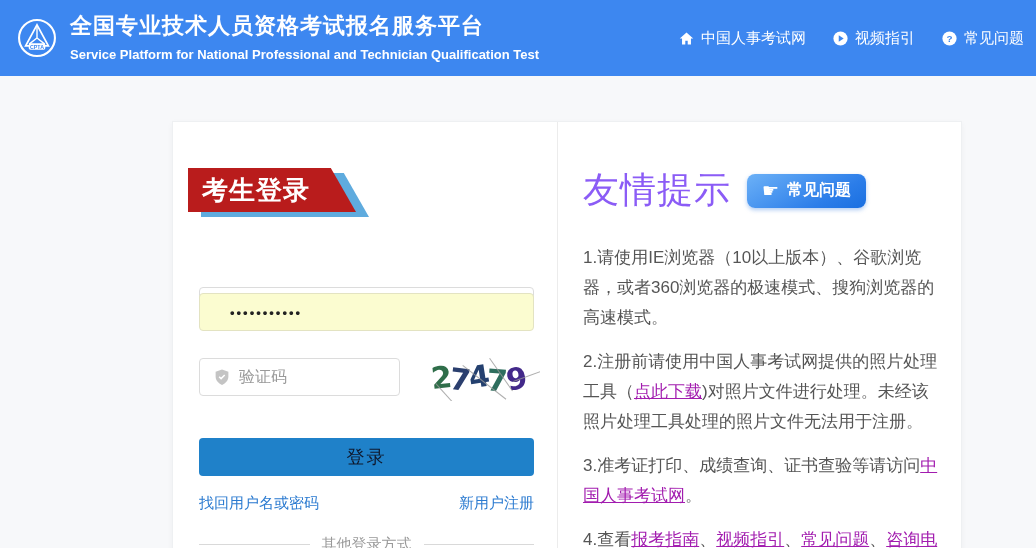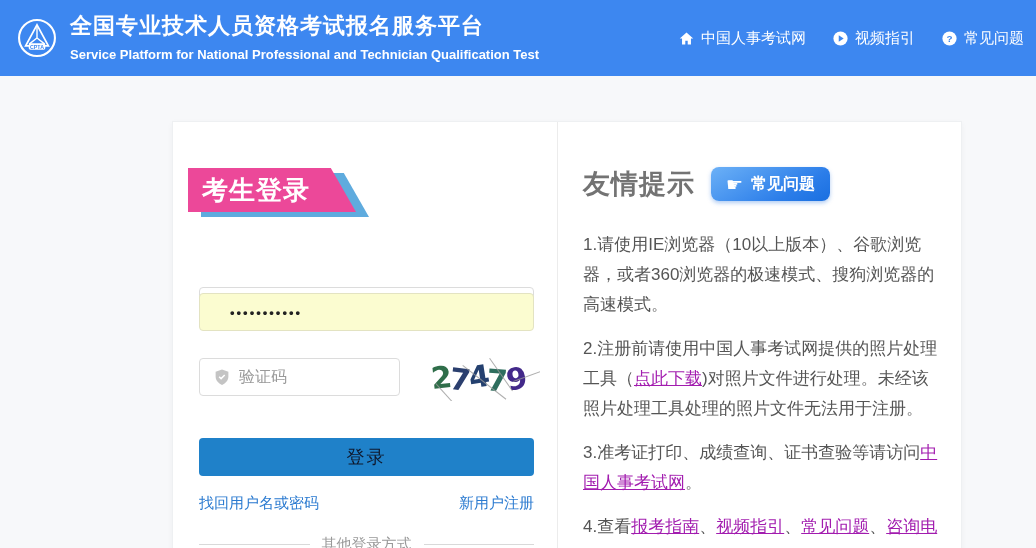--- a/index.html
+++ b/index.html
@@ -30,21 +30,21 @@
   .v-divider { width:1px; background:#ececec; height:100%; }
   .tips-col { flex:1; padding:44px 22px 0 25px; }
   
   .banner { position:absolute; top:46px; left:15px; width:200px; height:50px; }
   .banner-back {
     position:absolute; left:13px; top:5px; width:168px; height:44px;
     background:#5fabde; clip-path:polygon(0 0,85% 0,100% 100%,0 100%);
   }
   .banner-front {
     position:absolute; left:0; top:0; width:168px; height:44px;
-    background:#ec4899; clip-path:polygon(0 0,85% 0,100% 100%,0 100%);
+    background:#b91c1c; clip-path:polygon(0 0,85% 0,100% 100%,0 100%);
     color:#fff; font-size:26px; font-weight:bold; line-height:44px; padding-left:14px;
     letter-spacing:1px;
   }
   
   .field {
     position:absolute; left:26px; width:335px; height:38px;
     border:1px solid #dcdcdc; border-radius:4px; background:#fff;
     display:flex; align-items:center;
   }
   .field-icon { width:18px; height:18px; margin:0 8px 0 13px; flex:0 0 auto; }
@@ -81,21 +81,21 @@
   }
   .links-row a { color:#2a7ad0; text-decoration:none; cursor:pointer; }
   .other-row {
     position:absolute; left:26px; top:413px; width:335px;
     display:flex; align-items:center; color:#999; font-size:15px;
   }
   .other-row .line { flex:1; height:1px; background:#d9d9d9; }
   .other-row .txt { margin:0 12px; white-space:nowrap; }
   
   .tips-header { display:flex; align-items:center; margin-bottom:28px; }
-  .tips-title { font-size:27px; font-weight:bold; color:#737373; letter-spacing:1px; }
+  .tips-title { font-size:36px; font-weight:normal; color:#8b5cf6; letter-spacing:1px; }
   .faq-pill {
     margin-left:16px; height:34px; padding:0 15px; border-radius:8px;
     background:linear-gradient(150deg,#6cb1f7 0%,#2b7de9 70%,#1a6fe0 100%);
     color:#fff; font-size:16px; font-weight:bold; display:flex; align-items:center;
     cursor:pointer; text-decoration:none; box-shadow:0 2px 4px rgba(30,110,220,0.35);
   }
   .finger { font-size:19px; margin-right:8px; line-height:1; }
   .tip { font-size:17px; line-height:30px; color:#555; margin-bottom:14px; width:356px; }
   .olink { color:#a21caf; text-decoration:underline; cursor:pointer; }
 </style>

